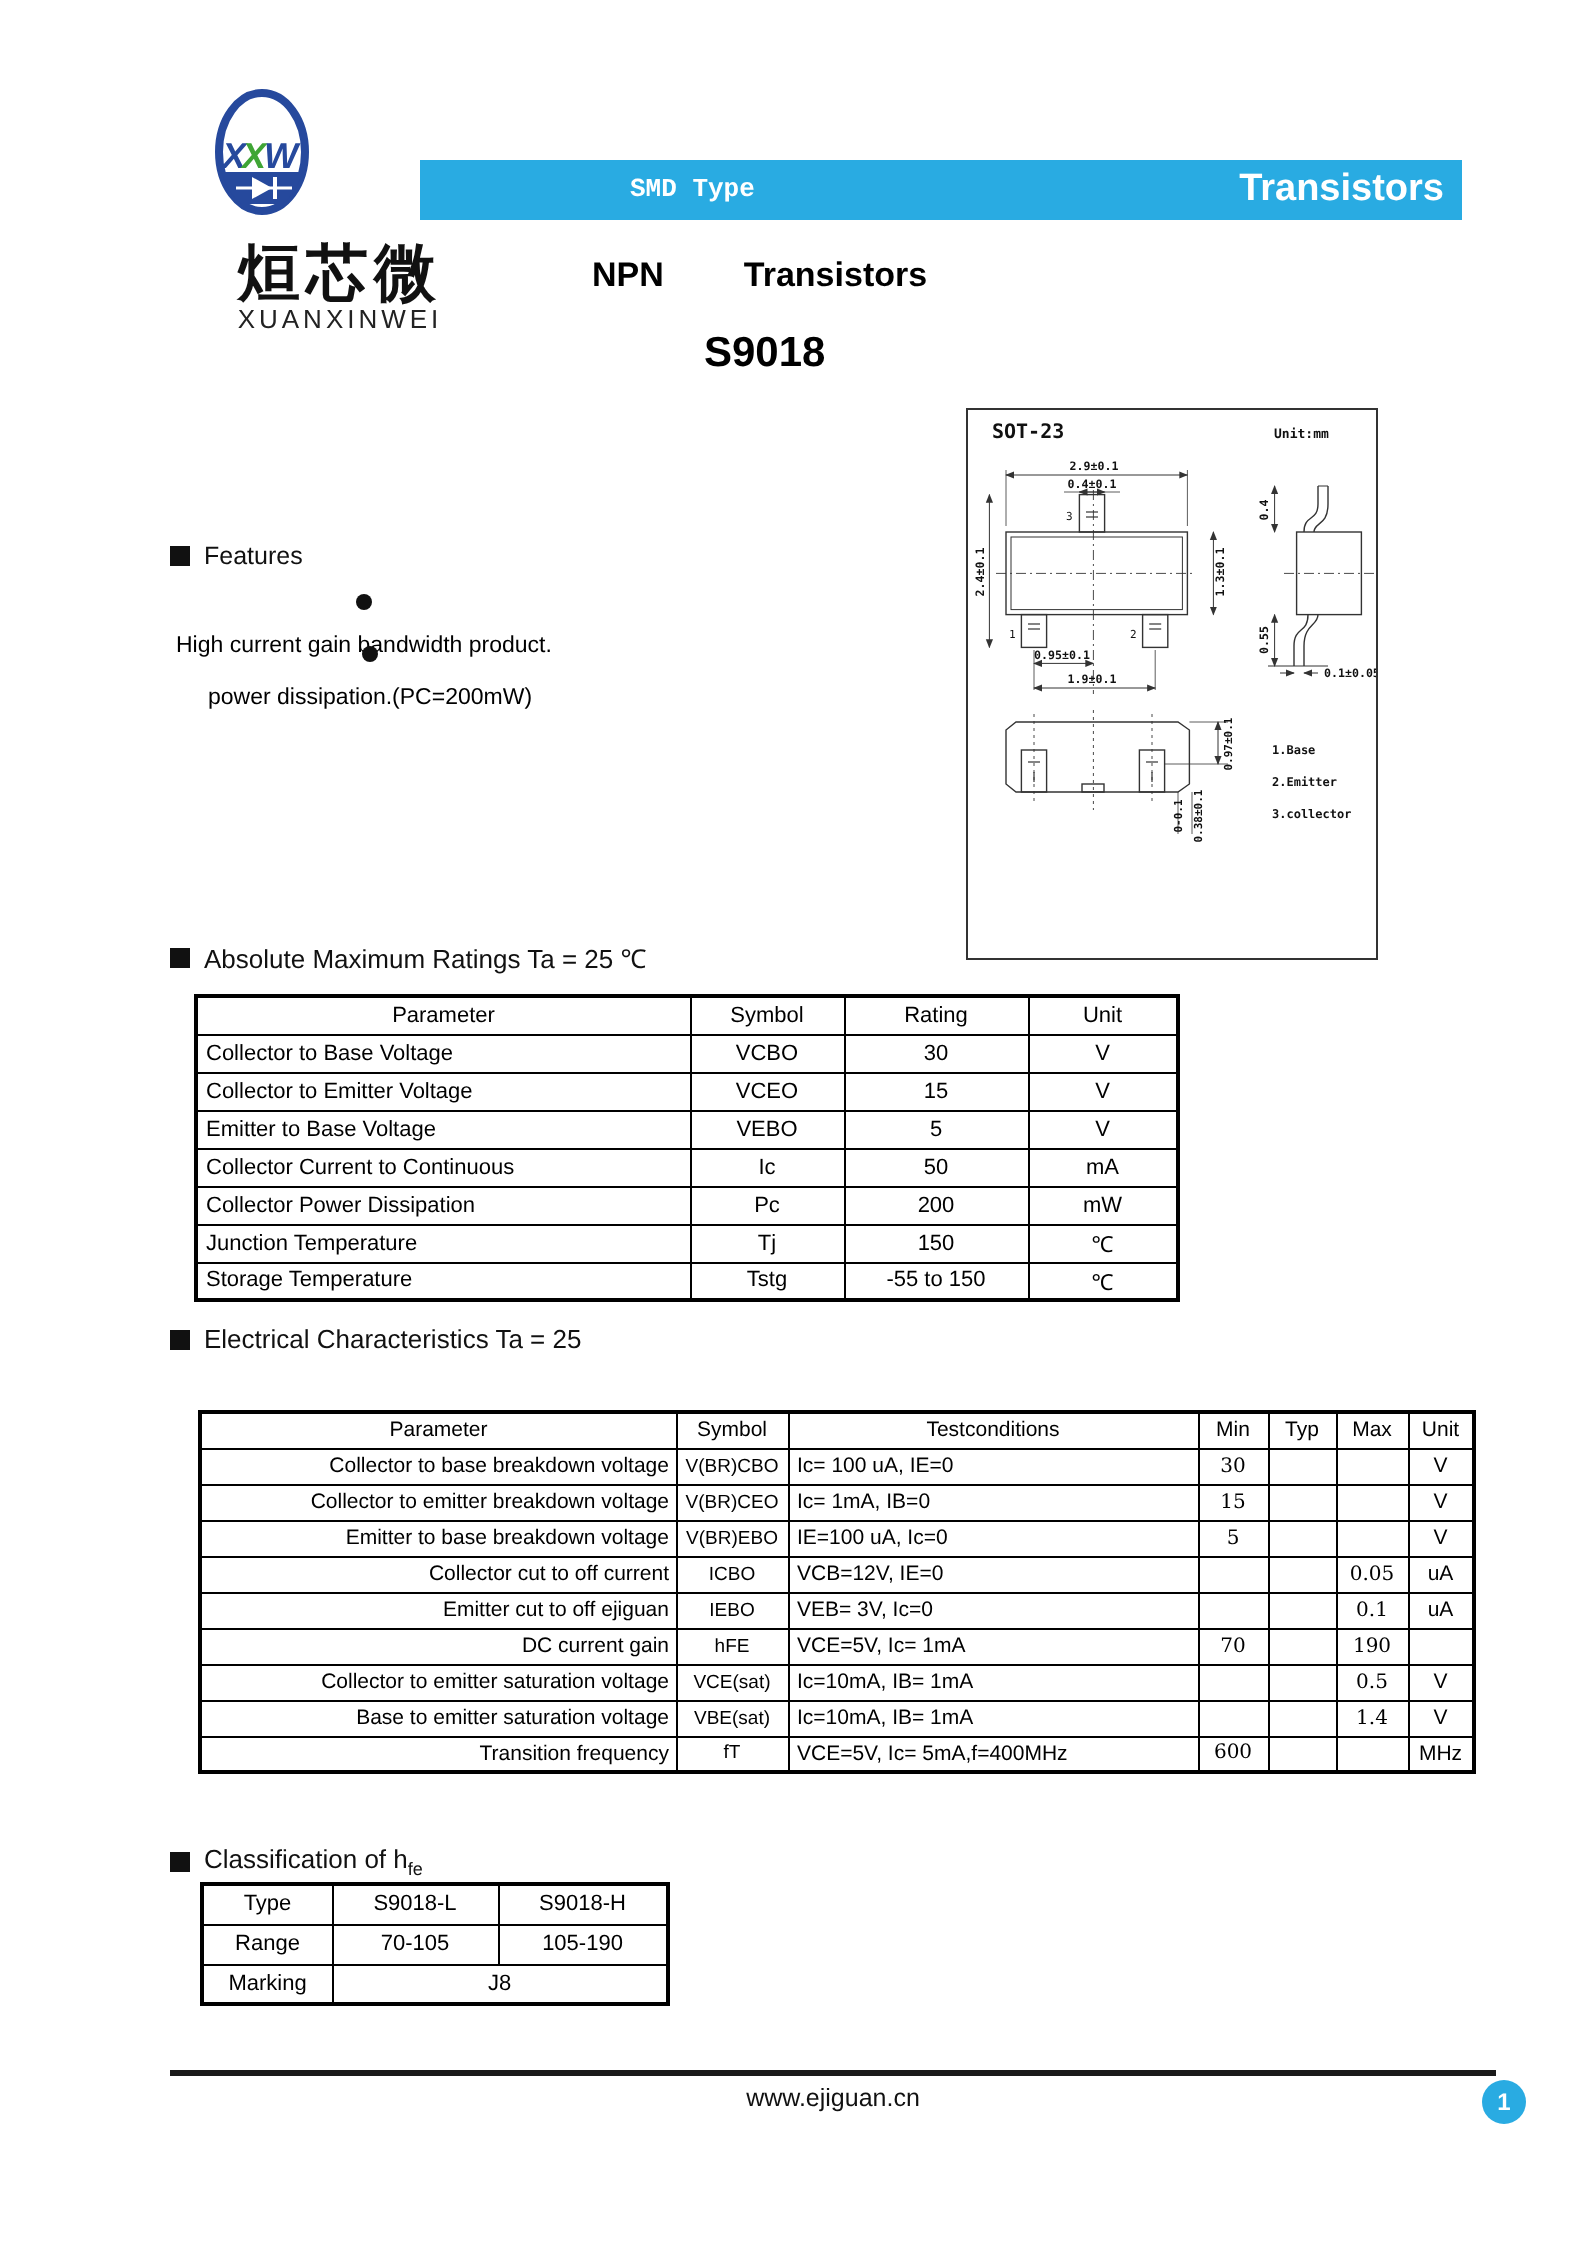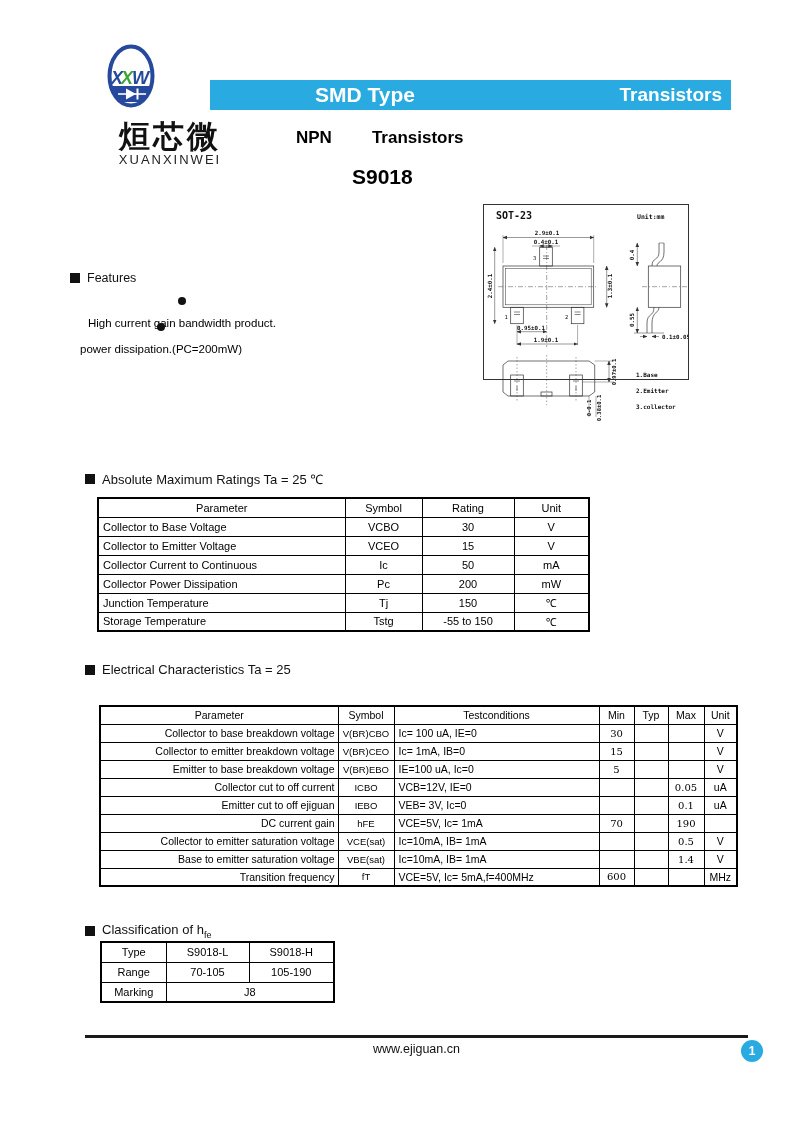--- a/index.html
+++ b/index.html
@@ -10,21 +10,21 @@
   }
   
   .logo-block { position:absolute; left:80px; top:40px; width:180px; }
   .logo-svg { position:absolute; left:26px; top:2px; }
   .logo-cn { position:absolute; left:0px; top:76px; width:180px; text-align:center;
     font-size:31px; font-weight:bold; letter-spacing:3px; color:#111; font-family:"Liberation Serif",serif;}
   .logo-en { position:absolute; left:0px; top:112px; width:180px; text-align:center;
     font-size:13px; font-weight:normal; letter-spacing:2px; color:#222; }
   .banner { position:absolute; left:210px; top:80px; width:521px; height:30px; }
   .banner .bl { position:absolute; left:105px; top:0; line-height:30px;
-    color:#fff; font-size:21px; font-weight:bold; }
+    color:#fff; font-size:13px; font-weight:bold;font-family:Liberation Mono, monospace; }
   .banner .br { position:absolute; right:9px; top:0; line-height:30px;
     color:#fff; font-size:19px; font-weight:bold; }
   .title-line { position:absolute; left:296px; top:128px; display:flex; gap:40px;
     font-size:17px; font-weight:bold; }
   .part-no { position:absolute; left:352px; top:165px; font-size:21px; font-weight:bold; }
   
   .sect { position:absolute; display:flex; align-items:center; gap:7px; font-size:13px; color:#111; }
   .sq { width:10px; height:10px; background:#111; flex:0 0 auto; }
   
   .feat-item { position:absolute; display:flex; align-items:center; gap:12px; font-size:11.5px;flex-direction:column; }
@@ -36,21 +36,21 @@
     overflow:hidden; white-space:nowrap; font-weight:normal; }
   .t-amr td:first-child { text-align:left; padding-left:4px; }
   .t-ec th, .t-ec td { height:18px; font-size:10.5px; }
   .t-ec td:nth-child(1){ text-align:right; padding-left:4px; }
   .t-ec td:nth-child(3){ text-align:left; padding-left:4px; }
   .t-ec td:nth-child(2){ font-size:9.5px;margin-top:41px; }
   .t-ec td:nth-child(4), .t-ec td:nth-child(5), .t-ec td:nth-child(6){
     font-family:"DejaVu Serif", serif; font-size:10px; }
   .t-cls td { height:20px; }
   
-  .pkg-box { position:absolute; left:483px; top:204px; width:206px; height:176px;
+  .pkg-box { position:absolute; left:483px; top:204px; width:206px; height:276px;
     border:1px solid #333; }
   .pkg-box svg { display:block; }
   
   .foot-rule { position:absolute; left:85px; top:1035px; width:663px; height:3px; background:#1a1a1a; }
   .foot-url { position:absolute; left:85px; top:1042px; width:663px; text-align:center; font-size:12.5px; color:#111; }
   .page-badge { position:absolute; left:741px; top:1040px; width:22px; height:22px;
     border-radius:50%; color:#fff; font-size:12px; font-weight:bold;
     display:flex; align-items:center; justify-content:center; }
 </style>
 </head>
@@ -82,29 +82,29 @@
     <span class="bl">SMD Type</span>
     <span class="br">Transistors</span>
   </div>
 
   <div class="title-line">
     <span>NPN</span>
     <span>Transistors</span>
   </div>
   <div class="part-no">S9018</div>
 
-  <div class="sect" style="left:70px; top:271px; font-size:12.5px;">
+  <div class="sect" style="left:85px; top:271px; font-size:12.5px;">
     <span class="sq"></span>
     <span>Features</span>
   </div>
   <div class="feat-item" style="left:88px; top:297px;">
     <span class="dot"></span>
     <span>High current gain bandwidth product.</span>
   </div>
-  <div class="feat-item" style="left:80px; top:323px;">
+  <div class="feat-item" style="left:104px; top:323px;">
     <span class="dot"></span>
     <span>power dissipation.(PC=200mW)</span>
   </div>
 
   <div class="pkg-box">
     <svg width="204" height="226" viewBox="0 0 204 226" font-family="DejaVu Sans Mono, monospace">
       <defs>
         <marker id="ar" viewBox="0 0 10 10" refX="9" refY="5" markerWidth="9" markerHeight="9" orient="auto-start-reverse">
           <path d="M0,1 L10,5 L0,9 z" fill="#333"></path>
         </marker>
@@ -232,20 +232,26 @@
           <td>30</td>
           <td>V</td>
         </tr>
         <tr>
           <td>Collector to Emitter Voltage</td>
           <td>VCEO</td>
           <td>15</td>
           <td>V</td>
         </tr>
         <tr>
+          <td>Emitter to Base Voltage</td>
+          <td>VEBO</td>
+          <td>5</td>
+          <td>V</td>
+        </tr>
+        <tr>
           <td>Collector Current to Continuous</td>
           <td>Ic</td>
           <td>50</td>
           <td>mA</td>
         </tr>
         <tr>
           <td>Collector Power Dissipation</td>
           <td>Pc</td>
           <td>200</td>
           <td>mW</td>

